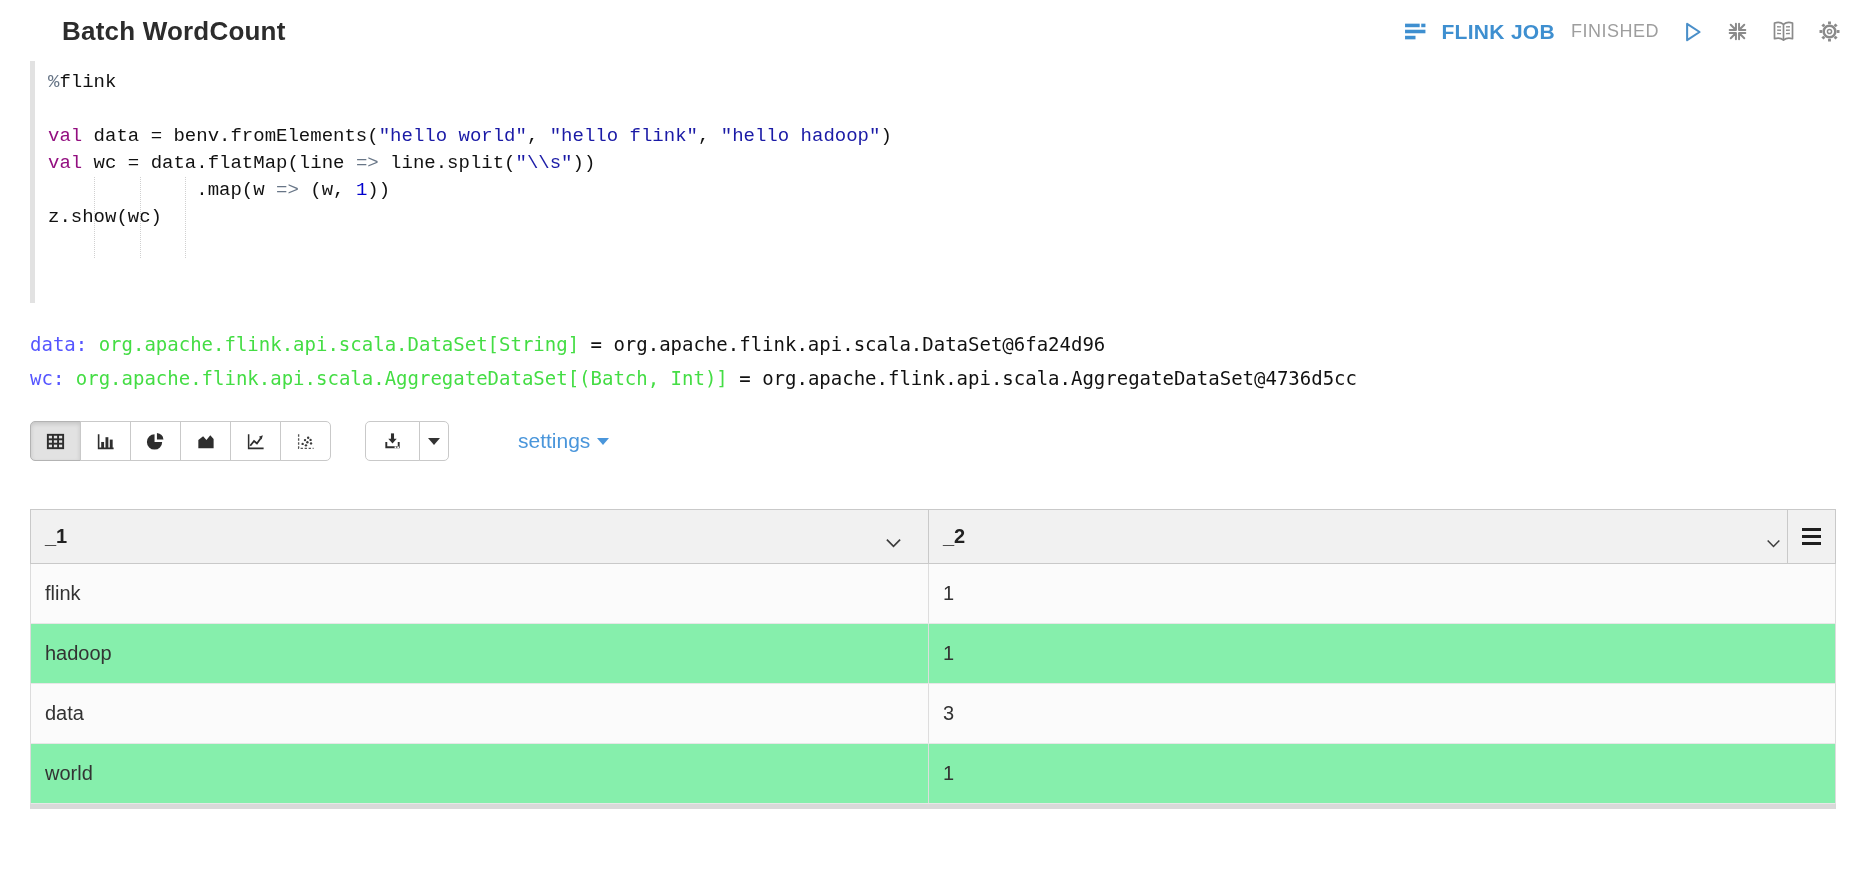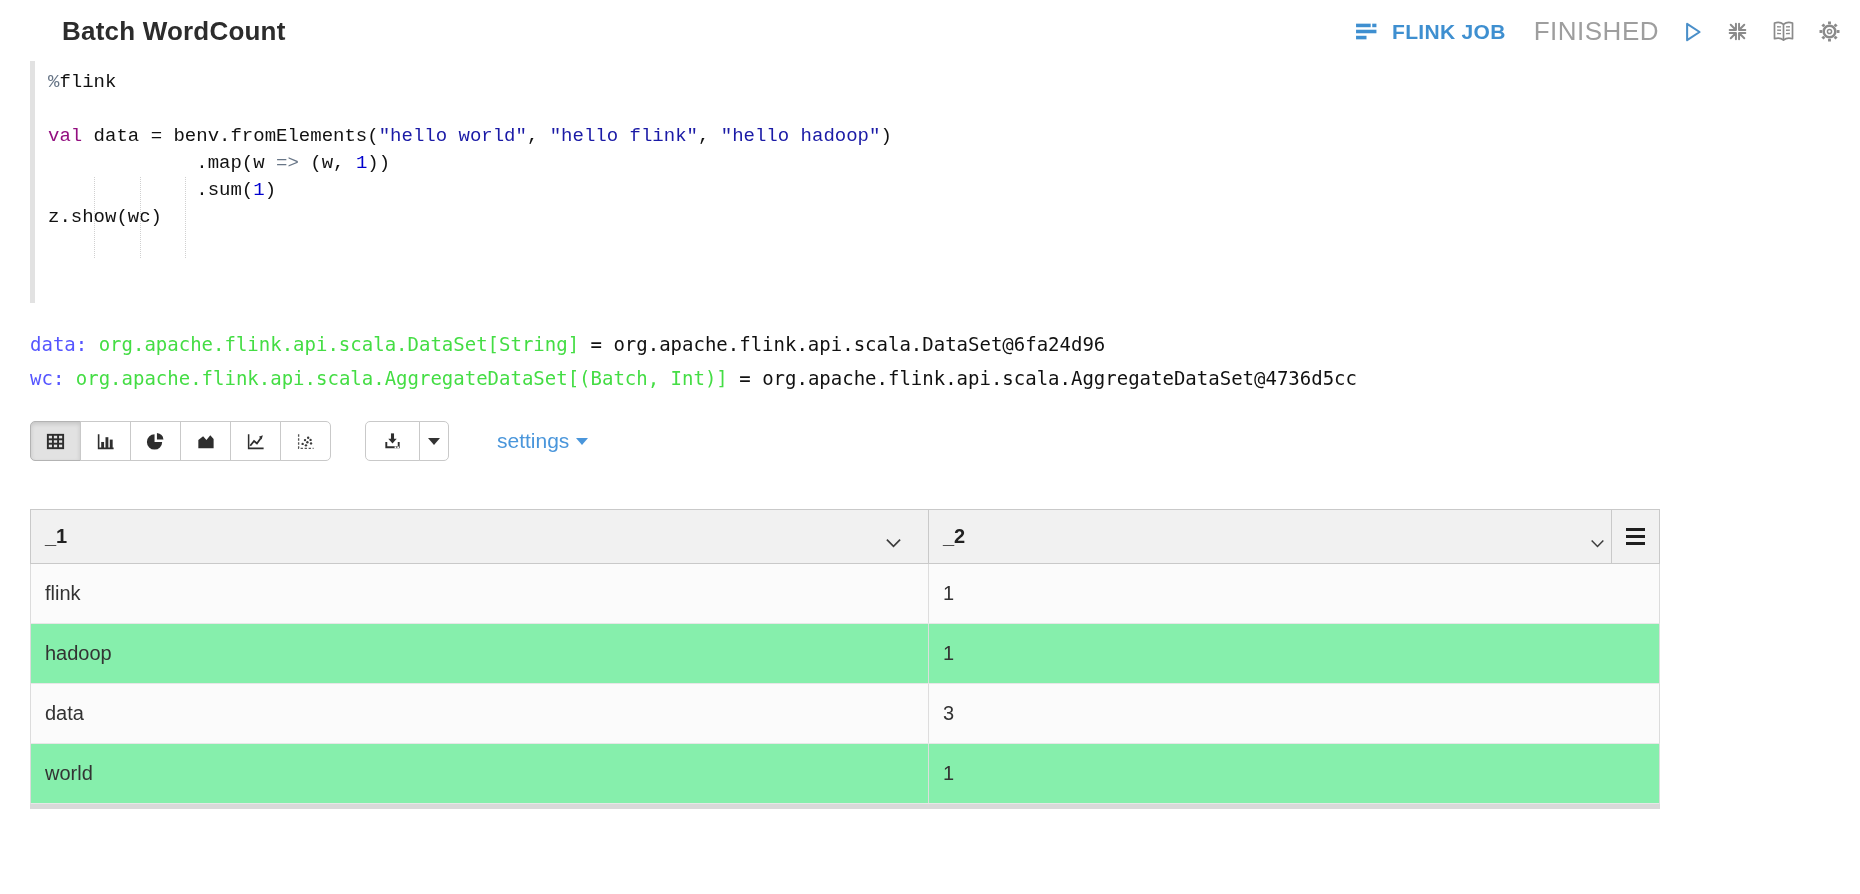--- a/index.html
+++ b/index.html
@@ -19,21 +19,21 @@
   .pg-title{
     font-size:26px; font-weight:bold; color:#2c2c2c; letter-spacing:.2px;margin-left:32px;
   }
   .pg-controls{ display:flex; align-items:center; }
   .job-badge{
     display:flex; align-items:center; gap:14px;
     color:#3e8fd0; font-weight:bold; font-size:21px; letter-spacing:.3px;
     cursor:pointer;
   }
   .job-status{
-    margin-left:28px; color:#9e9e9e; font-size:26px; letter-spacing:.5px;
+    margin-left:16px; color:#9e9e9e; font-size:18px; letter-spacing:.5px;
   }
   .ctl-icon{ margin-left:20px; cursor:pointer; display:flex; align-items:center; }
 
   
   .editor{
     position:relative;
     margin:6px 22px 0 30px;
     border-left:5px solid #e2e2e2;
     padding:8px 0 72px 13px;
     font-family:Liberation Mono, monospace;
@@ -81,27 +81,27 @@
   }
   .dl-group{ margin-left:34px; }
   .dl-main{ width:55px; }
   .dl-caret{ width:30px; }
   .caret-down{
     width:0; height:0;
     border-left:6px solid transparent; border-right:6px solid transparent;
     border-top:7px solid #333;
   }
   .settings-link{
-    margin-left:48px; display:flex; align-items:center; gap:7px;
+    margin-left:69px; display:flex; align-items:center; gap:7px;
     color:#4a96db; font-size:21px; cursor:pointer;
   }
   .settings-link .caret-down{ border-top-color:#4a96db; }
 
   
-  .tbl{ margin:48px 22px 12px 30px; width:1630px; }
+  .tbl{ margin:48px 22px 12px 30px; width:1806px; }
   .tbl-head{
     display:flex; height:55px;
     background:#f1f1f1; border:1px solid #c9c9c9;
   }
   .th{
     display:flex; align-items:center; padding-left:14px;
     font-size:20px; font-weight:bold; color:#222;
     position:relative; cursor:pointer;
   }
   .th-1{ width:898px; border-right:1px solid #c9c9c9; }
@@ -200,22 +200,22 @@
   </div>
 </div>
 
 <div class="editor">
   <div class="indent-guide" style="left:58.8px;"></div>
   <div class="indent-guide" style="left:104.6px;"></div>
   <div class="indent-guide" style="left:150.3px;"></div>
   <div class="code-line"><span class="seg-op">%</span><span class="seg-plain">flink</span></div>
   <div class="code-line"></div>
   <div class="code-line"><span class="seg-kw">val</span><span class="seg-plain"> data = benv.fromElements(</span><span class="seg-str">"hello world"</span><span class="seg-plain">, </span><span class="seg-str">"hello flink"</span><span class="seg-plain">, </span><span class="seg-str">"hello hadoop"</span><span class="seg-plain">)</span></div>
+  <div class="code-line"><span class="seg-kw">val</span><span class="seg-plain"> wc = data.flatMap(line </span><span class="seg-op">=&gt;</span><span class="seg-plain"> line.split(</span><span class="seg-str">"\\s"</span><span class="seg-plain">))</span></div>
   <div class="code-line"><span class="seg-plain">             .map(w </span><span class="seg-op">=&gt;</span><span class="seg-plain"> (w, </span><span class="seg-num">1</span><span class="seg-plain">))</span></div>
-  <div class="code-line"><span class="seg-plain">             .sum(</span><span class="seg-num">1</span><span class="seg-plain">)</span></div>
   <div class="code-line"><span class="seg-plain">z.show(wc)</span></div>
 </div>
 
 <div class="repl-output">
   <div class="out-line"><span class="seg-vblue">data:</span><span class="seg-plain"> </span><span class="seg-tgreen">org.apache.flink.api.scala.DataSet[String]</span><span class="seg-plain"> = org.apache.flink.api.scala.DataSet@6fa24d96</span></div>
   <div class="out-line"><span class="seg-vblue">wc:</span><span class="seg-plain"> </span><span class="seg-tgreen">org.apache.flink.api.scala.AggregateDataSet[(Batch, Int)]</span><span class="seg-plain"> = org.apache.flink.api.scala.AggregateDataSet@4736d5cc</span></div>
 </div>
 
 <div class="viz-toolbar">
   <div class="btn-group">

